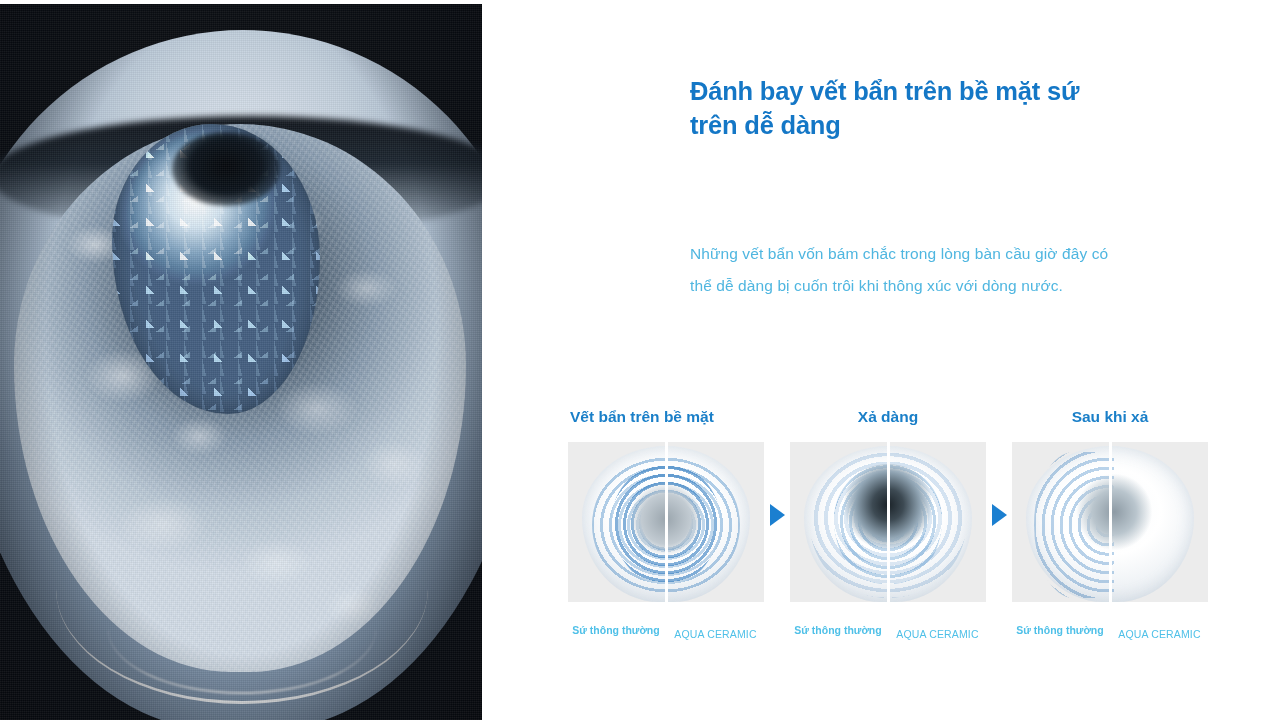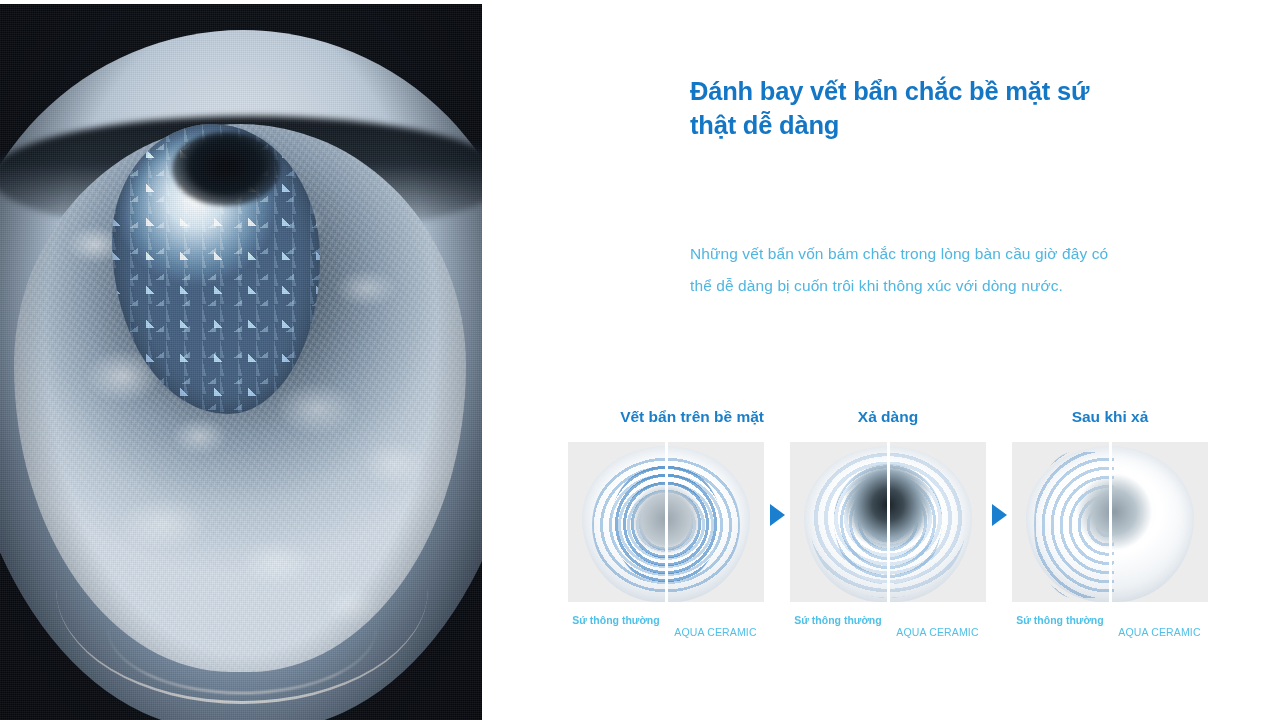--- a/index.html
+++ b/index.html
@@ -167,21 +167,21 @@
   .panel.p2 { left:456px; }
 
   .panel-title {
     font-size:15.5px;
     font-weight:bold;
     color:#1a7fc8;
     text-align:center;
     height:22px;
     white-space:nowrap;
   }
-  .panel.p0 .panel-title { text-align:right; padding-left:2px; }
+  .panel.p0 .panel-title { text-align:left; padding-left:2px; }
 
   .panel-img {
     position:relative;
     margin-top:12px;
     width:196px; height:160px;
     background:#ececec;
     overflow:hidden;
   }
   
   .bowl {
@@ -234,34 +234,34 @@
   
   .divider {
     position:absolute;
     left:97px; top:0; width:3px; height:160px;
     background:#ffffff;
     z-index:4;
   }
 
   .panel-captions {
     position:relative;
-    margin-top:12px;
+    margin-top:22px;
     height:34px;
     width:196px;
     text-decoration:underline;
   }
   .cap-left {
     position:absolute; left:0; top:0; width:96px;
     text-align:center;
     font-size:10.5px; line-height:1.28;
     color:#4fc0e8;
     font-weight:bold;
   }
   .cap-right {
-    position:absolute; left:99px; top:12px; width:97px;
+    position:absolute; left:99px; top:4px; width:97px;
     text-align:center;
     font-size:10.5px;
     color:#4fc0e8;
     letter-spacing:.15px;
     white-space:nowrap;
   }
 
   .arrow {
     position:absolute;
     top:96px;
@@ -287,21 +287,21 @@
   </div>
   <div class="drain"></div>
   <div class="waterline"></div>
   <div class="waterline2"></div>
   <div class="vignette"></div>
   <div class="grain"></div>
 </div>
 
 <div id="content">
 
-  <h1 id="headline">Đánh bay vết bẩn chắc bề mặt sứ thật dễ dàng</h1>
+  <h1 id="headline">Đánh bay vết bẩn trên bề mặt sứ trên dễ dàng</h1>
 
   <p id="body-copy">Những vết bẩn vốn bám chắc trong lòng bàn cầu giờ đây có thể dễ dàng bị cuốn trôi khi thông xúc với dòng nước.</p>
 
   <div id="panels">
 
     <div class="panel p0">
       <div class="panel-title">Vết bẩn trên bề mặt</div>
       <div class="panel-img">
         <div class="bowl stain-full">
           <div class="ring"></div>

